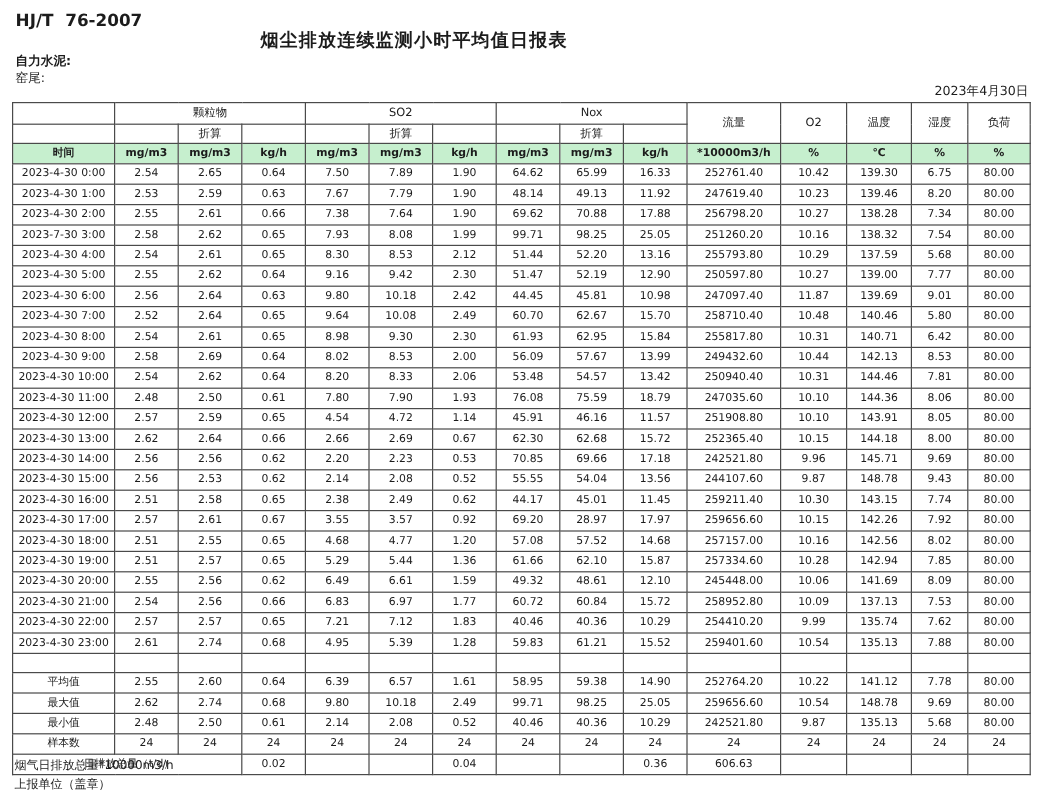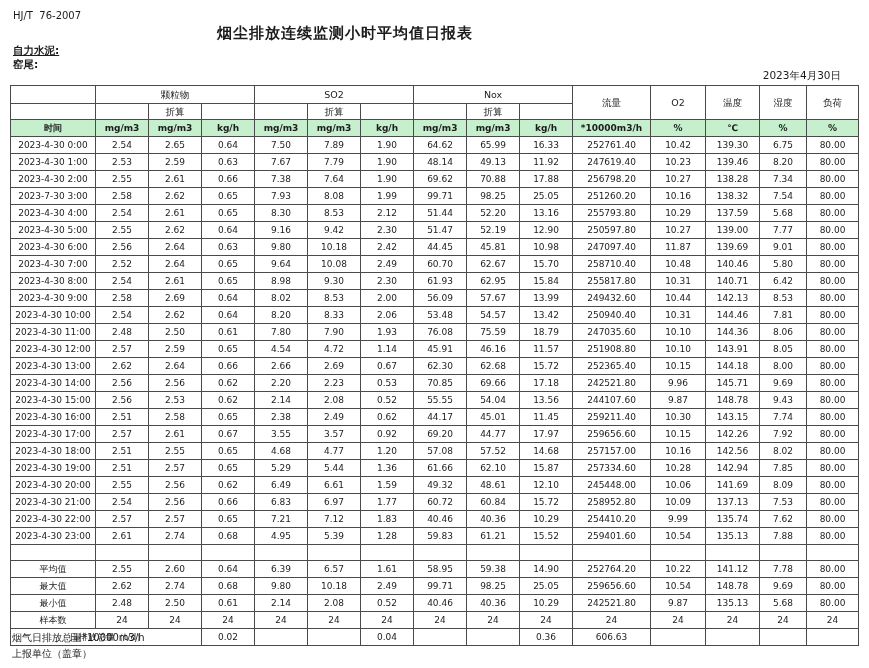--- a/index.html
+++ b/index.html
@@ -1,24 +1,24 @@
 <!DOCTYPE html>
 <html><head>
 <meta charset="utf-8">
 <style>
   html,body{margin:0;padding:0;}
   body{
     width:869px;height:668px;background:#ffffff;position:relative;
     font-family:"DejaVu Sans",sans-serif;color:#1c1c1c;overflow:hidden;
   }
-  .doc-code{position:absolute;top:10px;left:13px;font-size:10px;font-weight:normal;white-space:pre;}
+  .doc-code{position:absolute;top:10px;left:13px;font-size:14px;font-weight:bold;white-space:pre;}
   .title{position:absolute;top:24px;left:0;width:690px;text-align:center;font-size:15px;font-weight:bold;letter-spacing:1px;}
-  .company{position:absolute;top:44px;left:13px;font-size:10.5px;font-weight:bold;text-decoration:underline;}
-  .location{position:absolute;top:58px;left:13px;font-size:10.5px;font-weight:bold;}
-  .report-date{position:absolute;top:69px;right:28px;font-size:10.5px;}
+  .company{position:absolute;top:44px;left:13px;font-size:10.5px;font-weight:bold;}
+  .location{position:absolute;top:58px;left:13px;font-size:10.5px;font-weight:normal;}
+  .report-date{position:absolute;top:69px;right:12px;font-size:10.5px;}
   table.report{
     position:absolute;top:85px;left:10px;width:848px;
     border-collapse:collapse;table-layout:fixed;
     border:1.5px solid #222;
   }
   table.report td{
     border:1px solid #4a4a4a;
     font-size:9px;line-height:1;
     text-align:center;vertical-align:middle;
     padding:0 1px;height:16px;
@@ -395,21 +395,21 @@
       </tr>
       <tr>
         <td>2023-4-30 17:00</td>
         <td>2.57</td>
         <td>2.61</td>
         <td>0.67</td>
         <td>3.55</td>
         <td>3.57</td>
         <td>0.92</td>
         <td>69.20</td>
-        <td>44.77</td>
+        <td>28.97</td>
         <td>17.97</td>
         <td>259656.60</td>
         <td>10.15</td>
         <td>142.26</td>
         <td>7.92</td>
         <td>80.00</td>
       </tr>
       <tr>
         <td>2023-4-30 18:00</td>
         <td>2.51</td>

